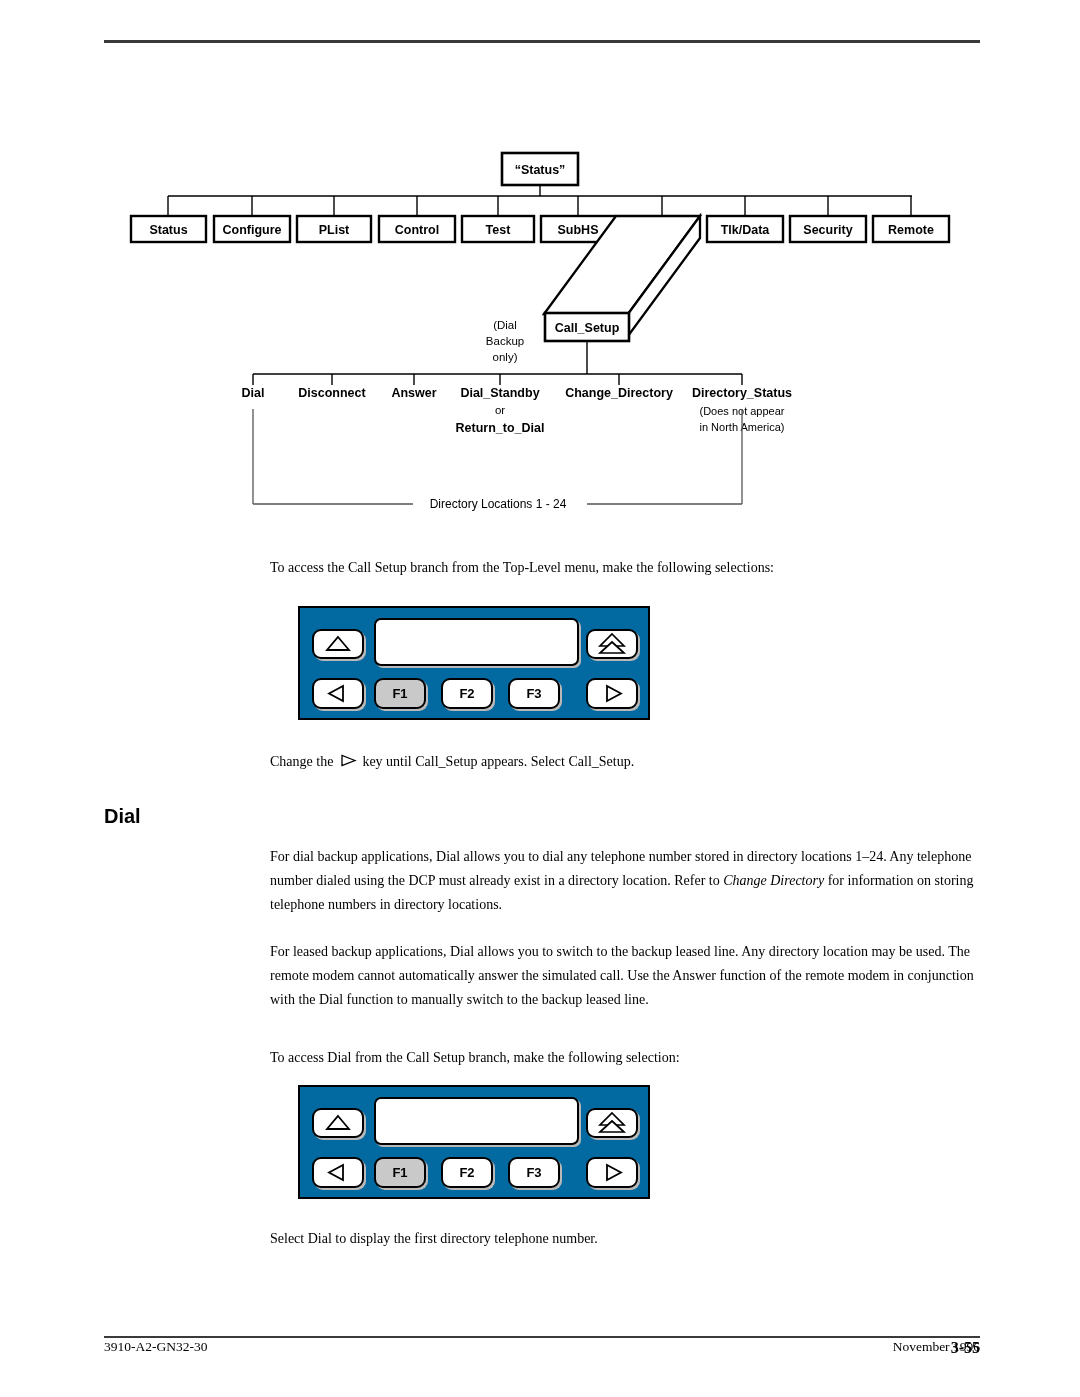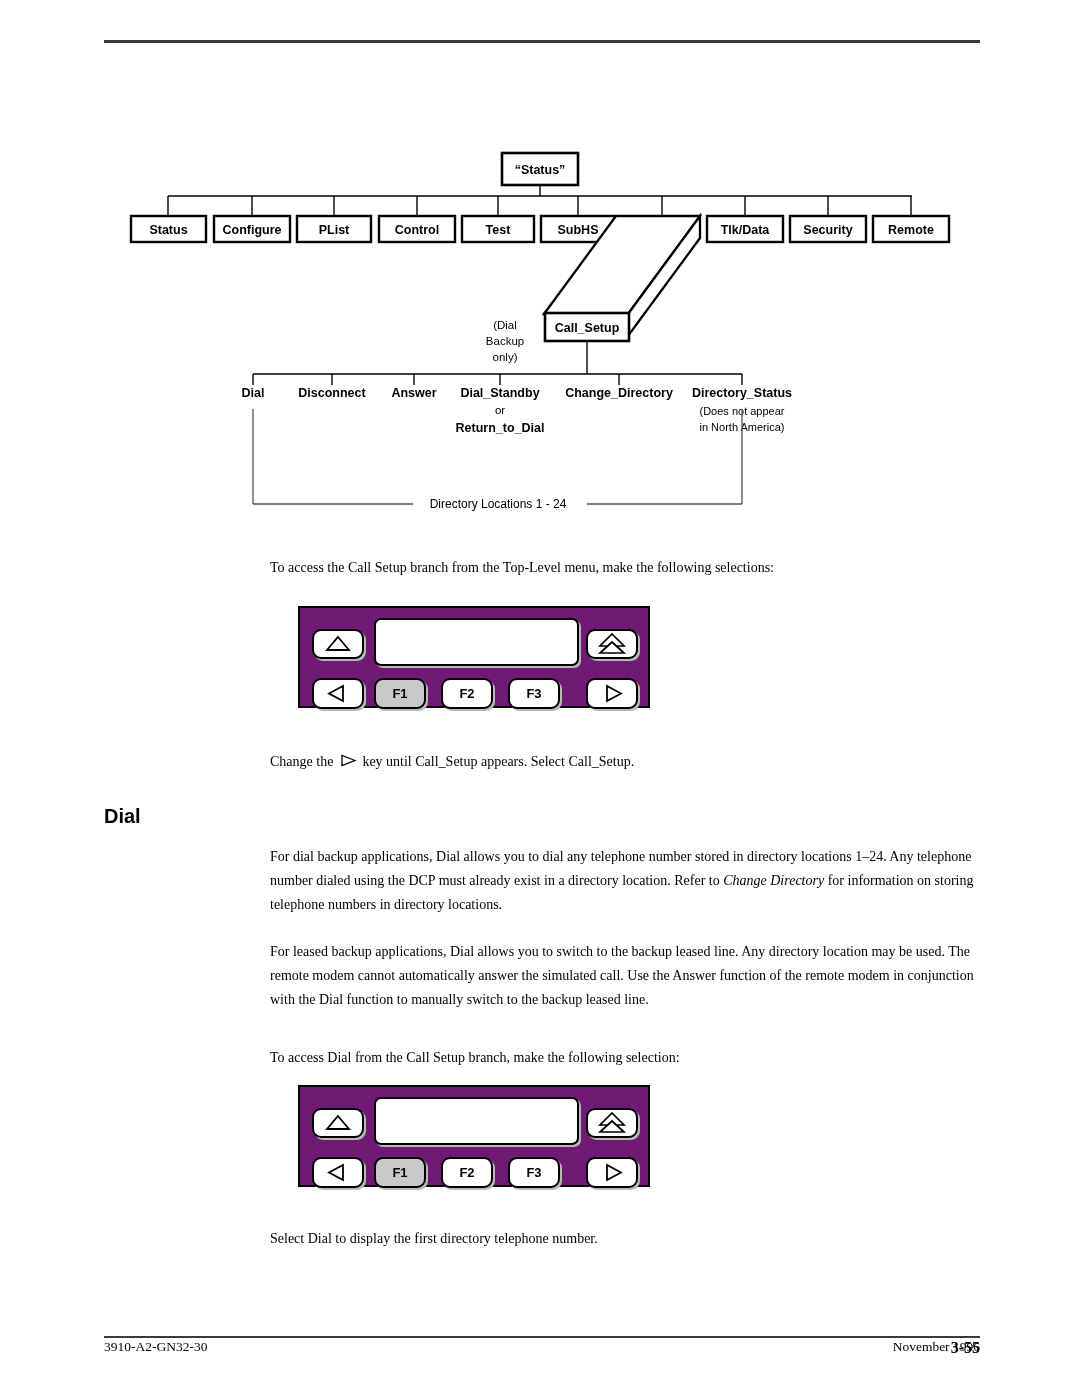--- a/index.html
+++ b/index.html
@@ -78,23 +78,23 @@
   .body-par i{font-style:italic;}
   .sec-heading{
     position:absolute;left:104px;
     font-family:"Liberation Sans", sans-serif;
     font-weight:bold;font-size:20px;
   }
 
   
   .device{
     position:absolute;
-    width:352px;height:102px;
+    width:352px;height:114px;
     border:2.5px solid #000;
-    background:#701a75;
+    background:#0369a1;
     box-sizing:border-box;
   }
   .lcd{
     position:absolute;left:74px;top:10px;
     width:205px;height:48px;
     border:2px solid #000;border-radius:7px;
     box-sizing:border-box;
     background:#fff;
     box-shadow:2px 2px 0 0 #b9b9b9;
     padding:3px 8px 0 9px;

